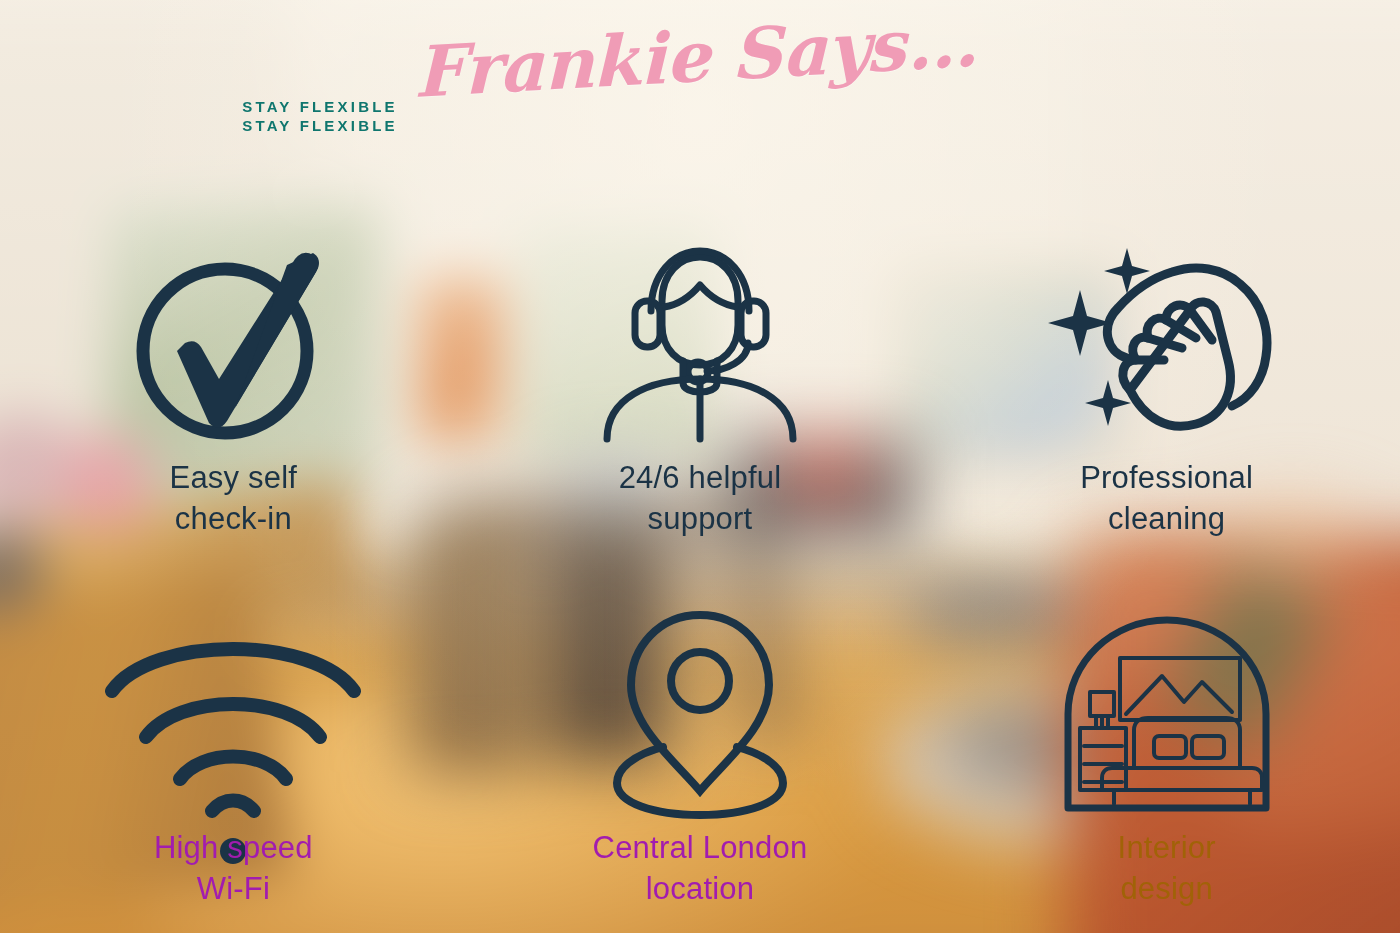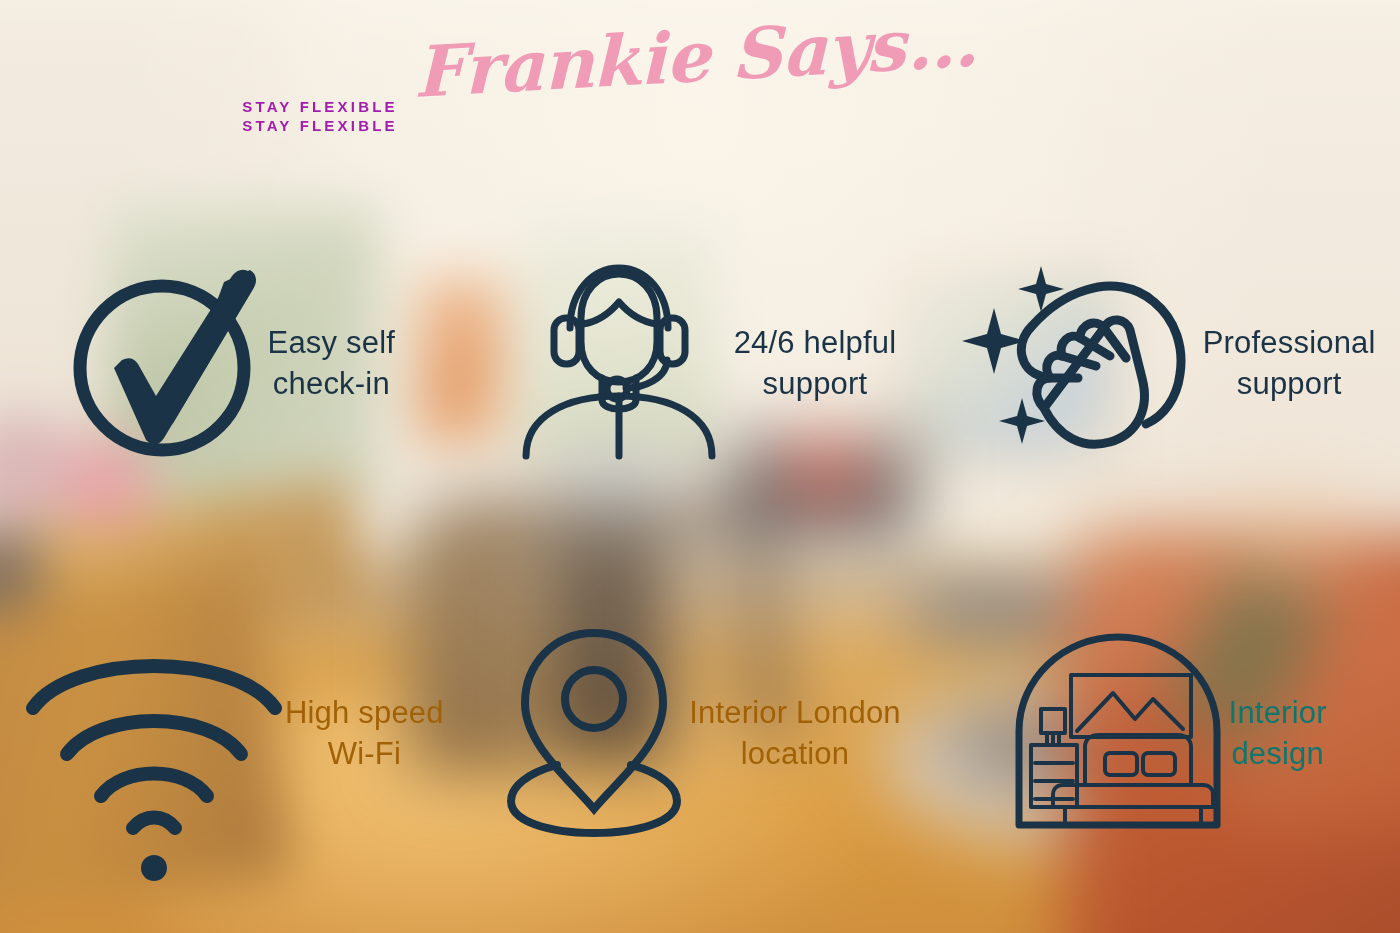--- a/index.html
+++ b/index.html
@@ -122,51 +122,51 @@
     transform:rotate(-3.2deg) skewX(-6deg);
     display:inline-block;
     text-shadow:0 1px 0 rgba(255,255,255,.35);
   }
   .logo-sub{
     margin-top:6px;
     margin-left:205px;
     font-size:15px;
     letter-spacing:3.2px;
     line-height:1.25;
-    color:#a21caf;
+    color:#0f766e;
     font-weight:700;
     text-align:center;
     width:230px;
   }
 
   
   .grid{
     position:absolute;left:0;top:170px;width:1400px;height:740px;
     display:grid;grid-template-columns:repeat(3,1fr);grid-template-rows:repeat(2,1fr);
   }
   .cell{
-    display:flex;flex-direction:row;align-items:center;justify-content:center;
+    display:flex;flex-direction:column;align-items:center;justify-content:flex-end;
     padding-top:10px;
   }
   .cell .iconwrap{
     height:215px;display:flex;align-items:center;justify-content:center;
   }
   .cell .caption{
     margin-top:8px;
     text-align:center;
     font-family:"Liberation Sans", sans-serif;
     font-weight:300;
     font-size:31px;
     line-height:1.32;
     color:#1b3346;
     white-space:pre-line;
     letter-spacing:.2px;
   }
-  .row2 .caption{color:#a16207;}
-  .cell-interior .caption{color:#0f766e;}
+  .row2 .caption{color:#a21caf;}
+  .cell-interior .caption{color:#a16207;}
   svg{display:block;overflow:visible;}
 </style>
 </head>
 <body>
 
 <div id="poster">
 
   <div class="bg-layer bg-base"></div>
   <div class="bg-layer bg-blur">
     <div class="b ceiling"></div>
@@ -268,21 +268,21 @@
             <path d="M146 70 C152 58 168 60 172 72 L184 120 C192 150 180 176 152 184
                      C124 192 100 178 86 150 Z"></path>
           </g>
 
           <path d="M34 36 L41 62 L66 69 L41 76 L34 102 L27 76 L2 69 L27 62 Z" fill="#1b3346" transform="translate(2,14)"></path>
           <path d="M83 8 L88 26 L106 31 L88 36 L83 54 L78 36 L60 31 L78 26 Z" fill="#1b3346"></path>
           <path d="M64 140 L69 158 L87 163 L69 168 L64 186 L59 168 L41 163 L59 158 Z" fill="#1b3346"></path>
         </svg>
       </div>
       <div class="caption">Professional
-support</div>
+cleaning</div>
     </div>
 
     <div class="cell row2 cell-wifi">
       <div class="iconwrap">
         <svg width="262" height="200" viewBox="0 0 262 200" fill="none" stroke="#1b3346" stroke-width="14" stroke-linecap="round">
           <path d="M10 78 C50 22 212 22 252 78"></path>
           <path d="M44 124 C76 80 186 80 218 124"></path>
           <path d="M78 166 C100 136 162 136 184 166"></path>
           <path d="M110 198 C122 184 140 184 152 198"></path>
           <circle cx="131" cy="238" r="13" fill="#1b3346" stroke="none"></circle>
@@ -295,21 +295,21 @@
     <div class="cell row2 cell-location">
       <div class="iconwrap">
         <svg width="190" height="215" viewBox="0 0 190 215" fill="none" stroke="#1b3346" stroke-width="8" stroke-linecap="round">
           <path d="M95 10 C54 10 26 42 26 80 C26 122 72 158 95 186
                    C118 158 164 122 164 80 C164 42 136 10 95 10 Z"></path>
           <circle cx="95" cy="76" r="29"></circle>
           <path d="M58 142 C28 150 12 164 12 178 C12 198 49 210 95 210
                    C141 210 178 198 178 178 C178 164 162 150 132 142"></path>
         </svg>
       </div>
-      <div class="caption">Interior London
+      <div class="caption">Central London
 location</div>
     </div>
 
     <div class="cell row2 cell-interior">
       <div class="iconwrap">
         <svg width="222" height="210" viewBox="0 0 222 210" fill="none" stroke="#1b3346" stroke-linecap="round" stroke-linejoin="round">
 
           <path d="M12 200 L12 106 C12 54 56 12 111 12 C166 12 210 54 210 106 L210 200 Z" stroke-width="7"></path>
 
           <g stroke-width="4">

